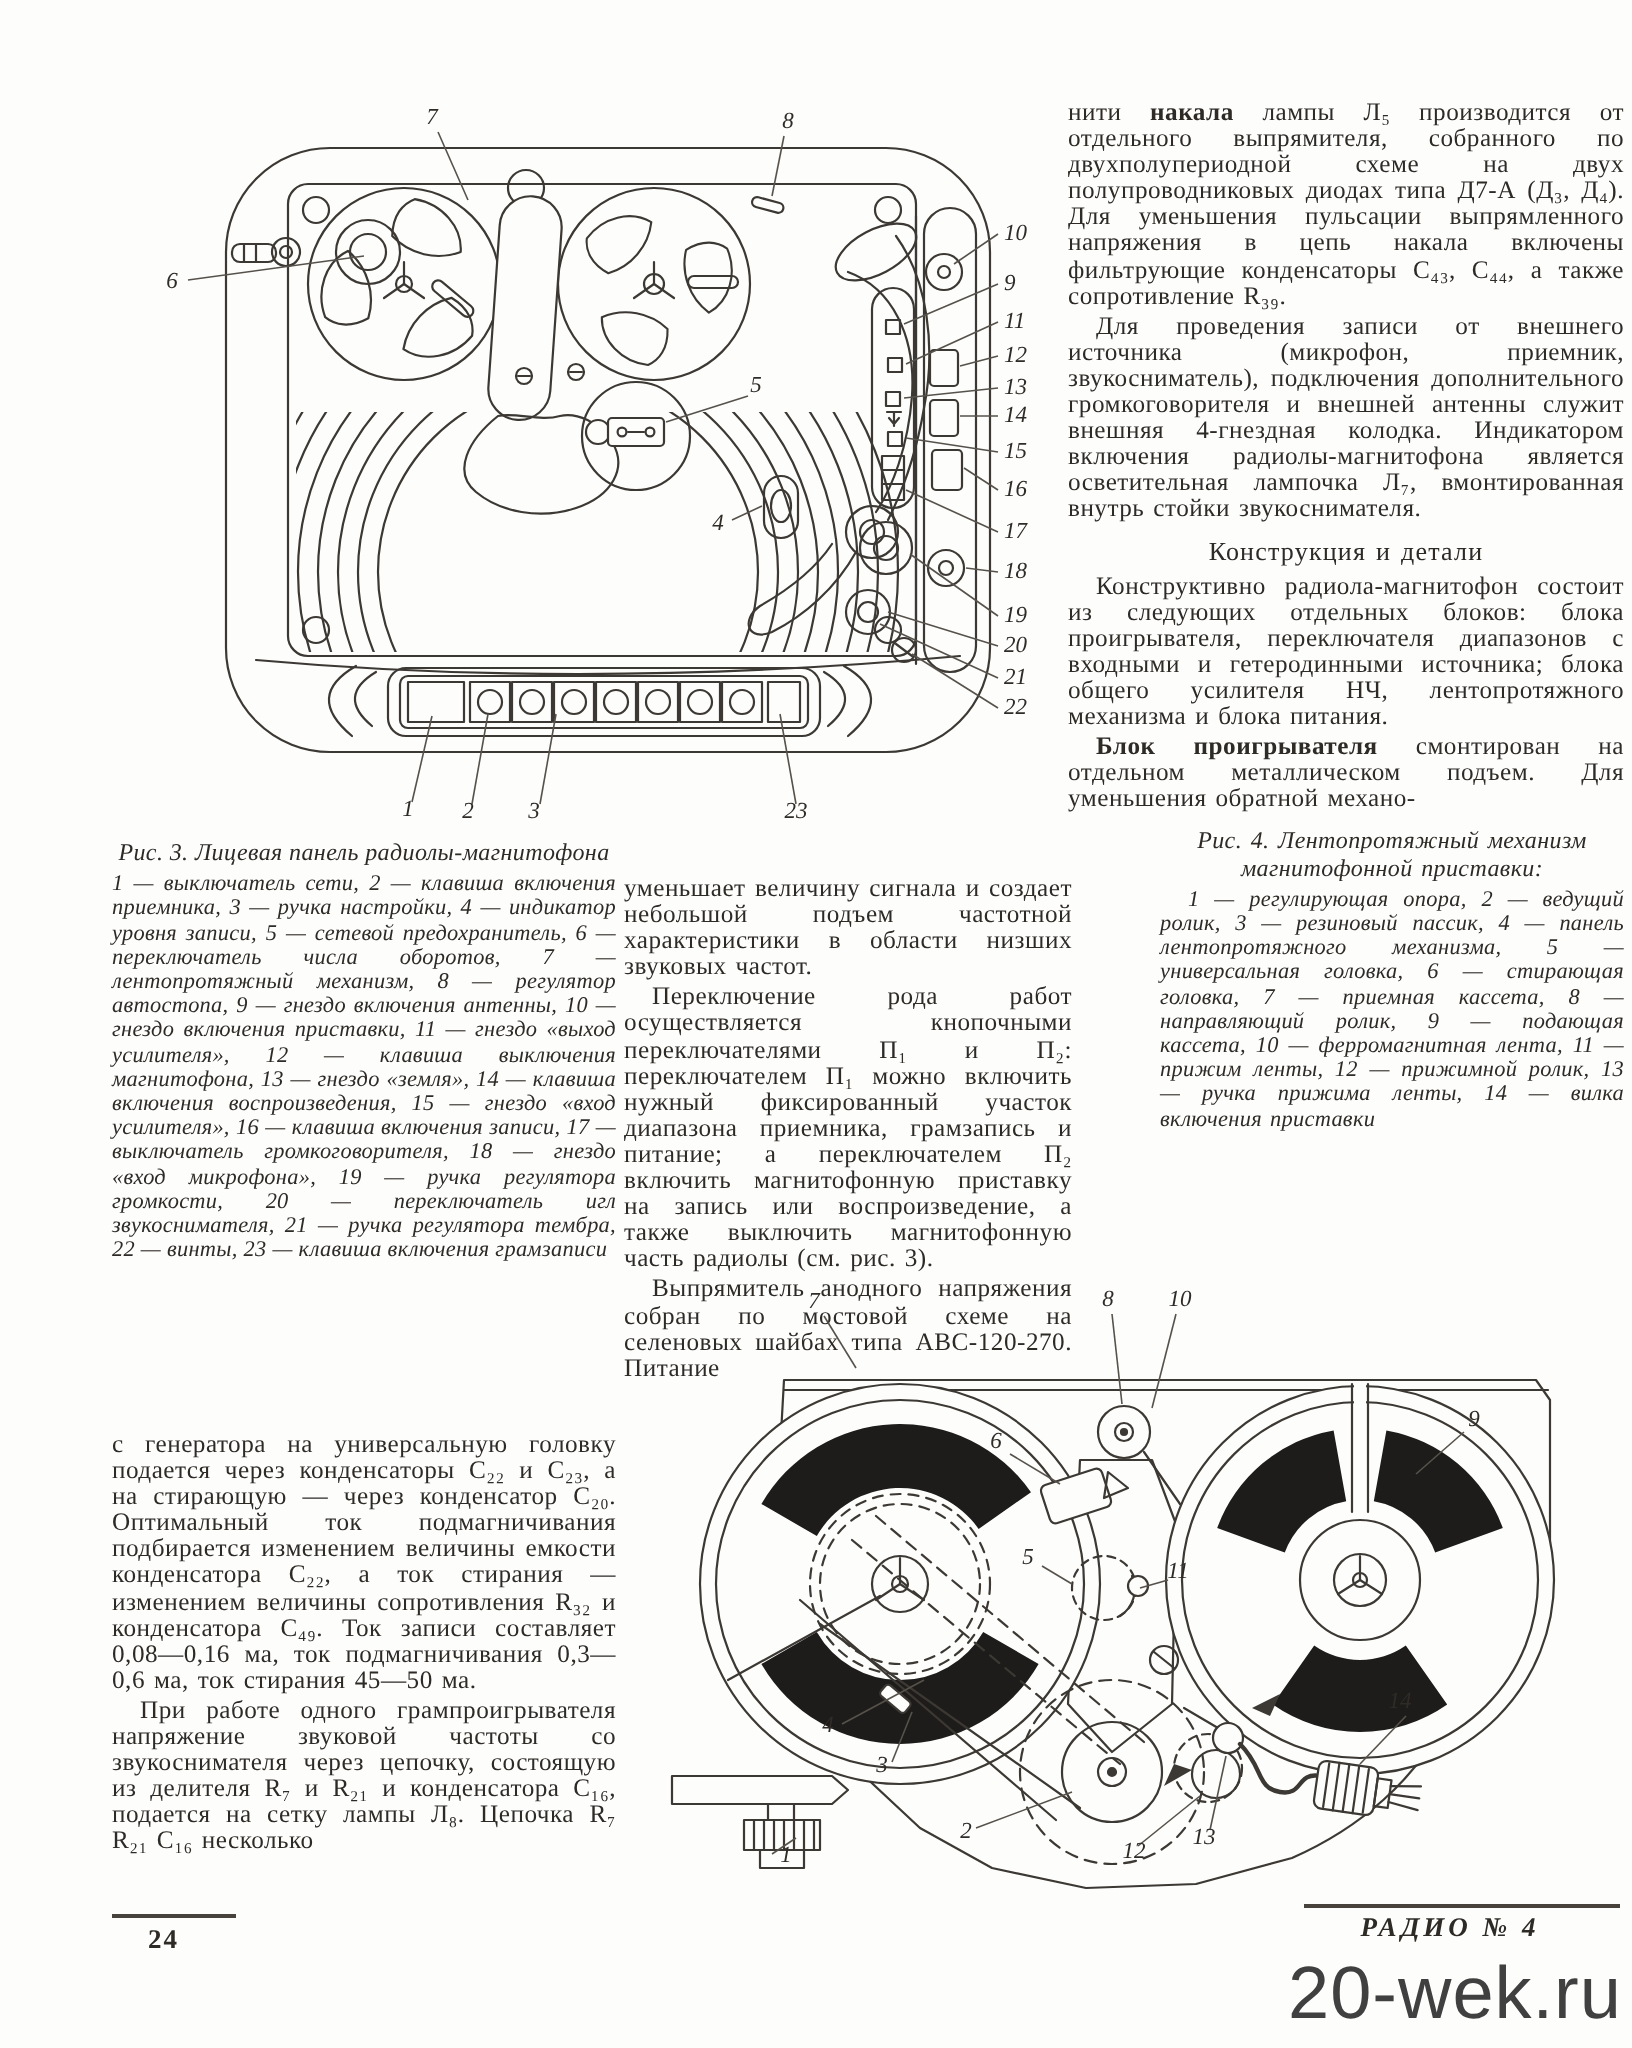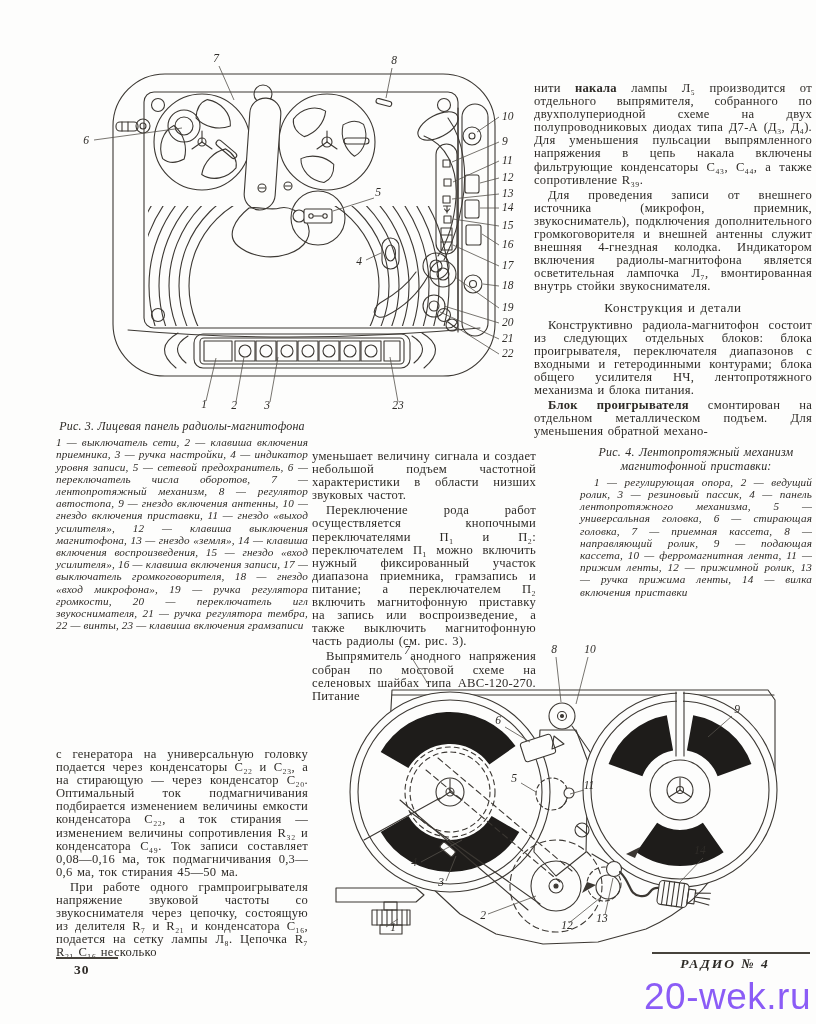--- a/index.html
+++ b/index.html
@@ -5,21 +5,21 @@
   html,body{margin:0;padding:0;}
   body{
     width:816px;height:1024px;position:relative;overflow:hidden;
     background:#fdfdfc;
     font-family:"Liberation Serif","DejaVu Serif",serif;
     color:#2e2b27;
   }
   .col{position:absolute;text-align:justify;}
   .body-text{font-size:12.6px;line-height:13.1px;letter-spacing:0.25px;word-spacing:1.1px;}
   .body-text p{margin:0 0 2px 0;text-indent:14px;}
-  .body-text p.noindent{text-indent:0;margin-top:32px;}
+  .body-text p.noindent{text-indent:0;}
   .section-heading{
     text-align:center;font-weight:normal;font-size:13px;letter-spacing:0.6px;
     margin:7px 0 5px 0;text-indent:0;
   }
   .caption-title{
     text-align:center;font-style:italic;font-size:12px;line-height:13.2px;
     margin:0 0 3px 0;letter-spacing:0.2px;
   }
   .caption-legend{
     font-style:italic;font-size:11.2px;line-height:12.2px;letter-spacing:0.15px;
@@ -39,21 +39,21 @@
     position:absolute;left:74px;top:962px;font-weight:bold;font-size:13.5px;
     letter-spacing:1px;
   }
   .journal-name{
     position:absolute;left:640px;top:956px;width:170px;text-align:center;
     font-weight:bold;font-style:italic;font-size:13.5px;letter-spacing:2px;
   }
   .watermark{
     position:absolute;left:644px;top:976px;
     font-family:"Liberation Sans","DejaVu Sans",sans-serif;
-    font-size:37px;color:#8b5cf6;letter-spacing:0.5px;
+    font-size:37px;color:#404040;letter-spacing:0.5px;
   }
 </style>
 </head>
 <body>
 
 <div class="page">
 
   <div class="fig" style="left:56px;top:48px;">
     <svg width="474" height="372" viewBox="0 0 474 372">
       <defs>
@@ -256,34 +256,34 @@
         <text x="211" y="361" text-anchor="middle">3</text>
         <text x="342" y="361" text-anchor="middle">23</text>
       </g>
     </svg>
   </div>
 
   <div class="col body-text" style="left:534px;top:50px;width:278px;">
     <p class="noindent"><span>нити </span><b>накала</b><span> лампы Л₅ производится от отдельного выпрямителя, собранного по двухполупериодной схеме на двух полупроводниковых диодах типа Д7-А (Д₃, Д₄). Для уменьшения пульсации выпрямленного напряжения в цепь накала включены фильтрующие конденсаторы С₄₃, С₄₄, а также сопротивление R₃₉.</span></p>
     <p>Для проведения записи от внешнего источника (микрофон, приемник, звукосниматель), подключения дополнительного громкоговорителя и внешней антенны служит внешняя 4-гнездная колодка. Индикатором включения радиолы-магнитофона является осветительная лампочка Л₇, вмонтированная внутрь стойки звукоснимателя.</p>
     <div class="section-heading">Конструкция и детали</div>
-    <p>Конструктивно радиола-магнитофон состоит из следующих отдельных блоков: блока проигрывателя, переключателя диапазонов с входными и гетеродинными контурами; блока общего усилителя НЧ, лентопротяжного механизма и блока питания.</p>
+    <p>Конструктивно радиола-магнитофон состоит из следующих отдельных блоков: блока проигрывателя, переключателя диапазонов с входными и гетеродинными источника; блока общего усилителя НЧ, лентопротяжного механизма и блока питания.</p>
     <p><b>Блок проигрывателя</b><span> смонтирован на отдельном металлическом подъем. Для уменьшения обратной механо-</span></p>
     <div style="margin-top:8px;margin-left:46px;">
       <div class="caption-title">Рис. 4. Лентопротяжный механизм магнитофонной приставки:</div>
       <p class="caption-legend">1 — регулирующая опора, 2 — ведущий ролик, 3 — резиновый пассик, 4 — панель лентопротяжного механизма, 5 — универсальная головка, 6 — стирающая головка, 7 — приемная кассета, 8 — направляющий ролик, 9 — подающая кассета, 10 — ферромагнитная лента, 11 — прижим ленты, 12 — прижимной ролик, 13 — ручка прижима ленты, 14 — вилка включения приставки</p>
     </div>
   </div>
 
   <div class="col" style="left:56px;top:420px;width:252px;">
     <div class="caption-title">Рис. 3. Лицевая панель радиолы-магнитофона</div>
     <p class="caption-legend">1 — выключатель сети, 2 — клавиша включения приемника, 3 — ручка настройки, 4 — индикатор уровня записи, 5 — сетевой предохранитель, 6 — переключатель числа оборотов, 7 — лентопротяжный механизм, 8 — регулятор автостопа, 9 — гнездо включения антенны, 10 — гнездо включения приставки, 11 — гнездо «выход усилителя», 12 — клавиша выключения магнитофона, 13 — гнездо «земля», 14 — клавиша включения воспроизведения, 15 — гнездо «вход усилителя», 16 — клавиша включения записи, 17 — выключатель громкоговорителя, 18 — гнездо «вход микрофона», 19 — ручка регулятора громкости, 20 — переключатель игл звукоснимателя, 21 — ручка регулятора тембра, 22 — винты, 23 — клавиша включения грамзаписи</p>
   </div>
 
-  <div class="col body-text" style="left:312px;top:418px;width:224px;">
+  <div class="col body-text" style="left:312px;top:438px;width:224px;">
     <p class="noindent">уменьшает величину сигнала и создает небольшой подъем частотной характеристики в области низших звуковых частот.</p>
     <p>Переключение рода работ осуществляется кнопочными переключателями П₁ и П₂: переключателем П₁ можно включить нужный фиксированный участок диапазона приемника, грамзапись и питание; а переключателем П₂ включить магнитофонную приставку на запись или воспроизведение, а также выключить магнитофонную часть радиолы (см. рис. 3).</p>
     <p>Выпрямитель анодного напряжения собран по мостовой схеме на селеновых шайбах типа АВС-120-270. Питание</p>
   </div>
 
   <div class="col body-text" style="left:56px;top:716px;width:252px;">
     <p class="noindent">с генератора на универсальную головку подается через конденсаторы С₂₂ и С₂₃, а на стирающую — через конденсатор С₂₀. Оптимальный ток подмагничивания подбирается изменением величины емкости конденсатора С₂₂, а ток стирания — изменением величины сопротивления R₃₂ и конденсатора С₄₉. Ток записи составляет 0,08—0,16 ма, ток подмагничивания 0,3—0,6 ма, ток стирания 45—50 ма.</p>
     <p>При работе одного грампроигрывателя напряжение звуковой частоты со звукоснимателя через цепочку, состоящую из делителя R₇ и R₂₁ и конденсатора С₁₆, подается на сетку лампы Л₈. Цепочка R₇ R₂₁ С₁₆ несколько</p>
   </div>
 
@@ -434,18 +434,18 @@
         <text x="155" y="277" text-anchor="middle">2</text>
         <text x="239" y="287" text-anchor="middle">12</text>
         <text x="274" y="280" text-anchor="middle">13</text>
         <text x="372" y="212" text-anchor="middle">14</text>
         <text x="65" y="289" text-anchor="middle">1</text>
       </g>
     </svg>
   </div>
 
   <div class="rule" style="left:56px;top:957px;width:62px;"></div>
-  <div class="page-number">30</div>
+  <div class="page-number">24</div>
   <div class="rule" style="left:652px;top:952px;width:158px;"></div>
   <div class="journal-name">РАДИО № 4</div>
   <div class="watermark">20-wek.ru</div>
 
 </div>
 
 </body></html>

